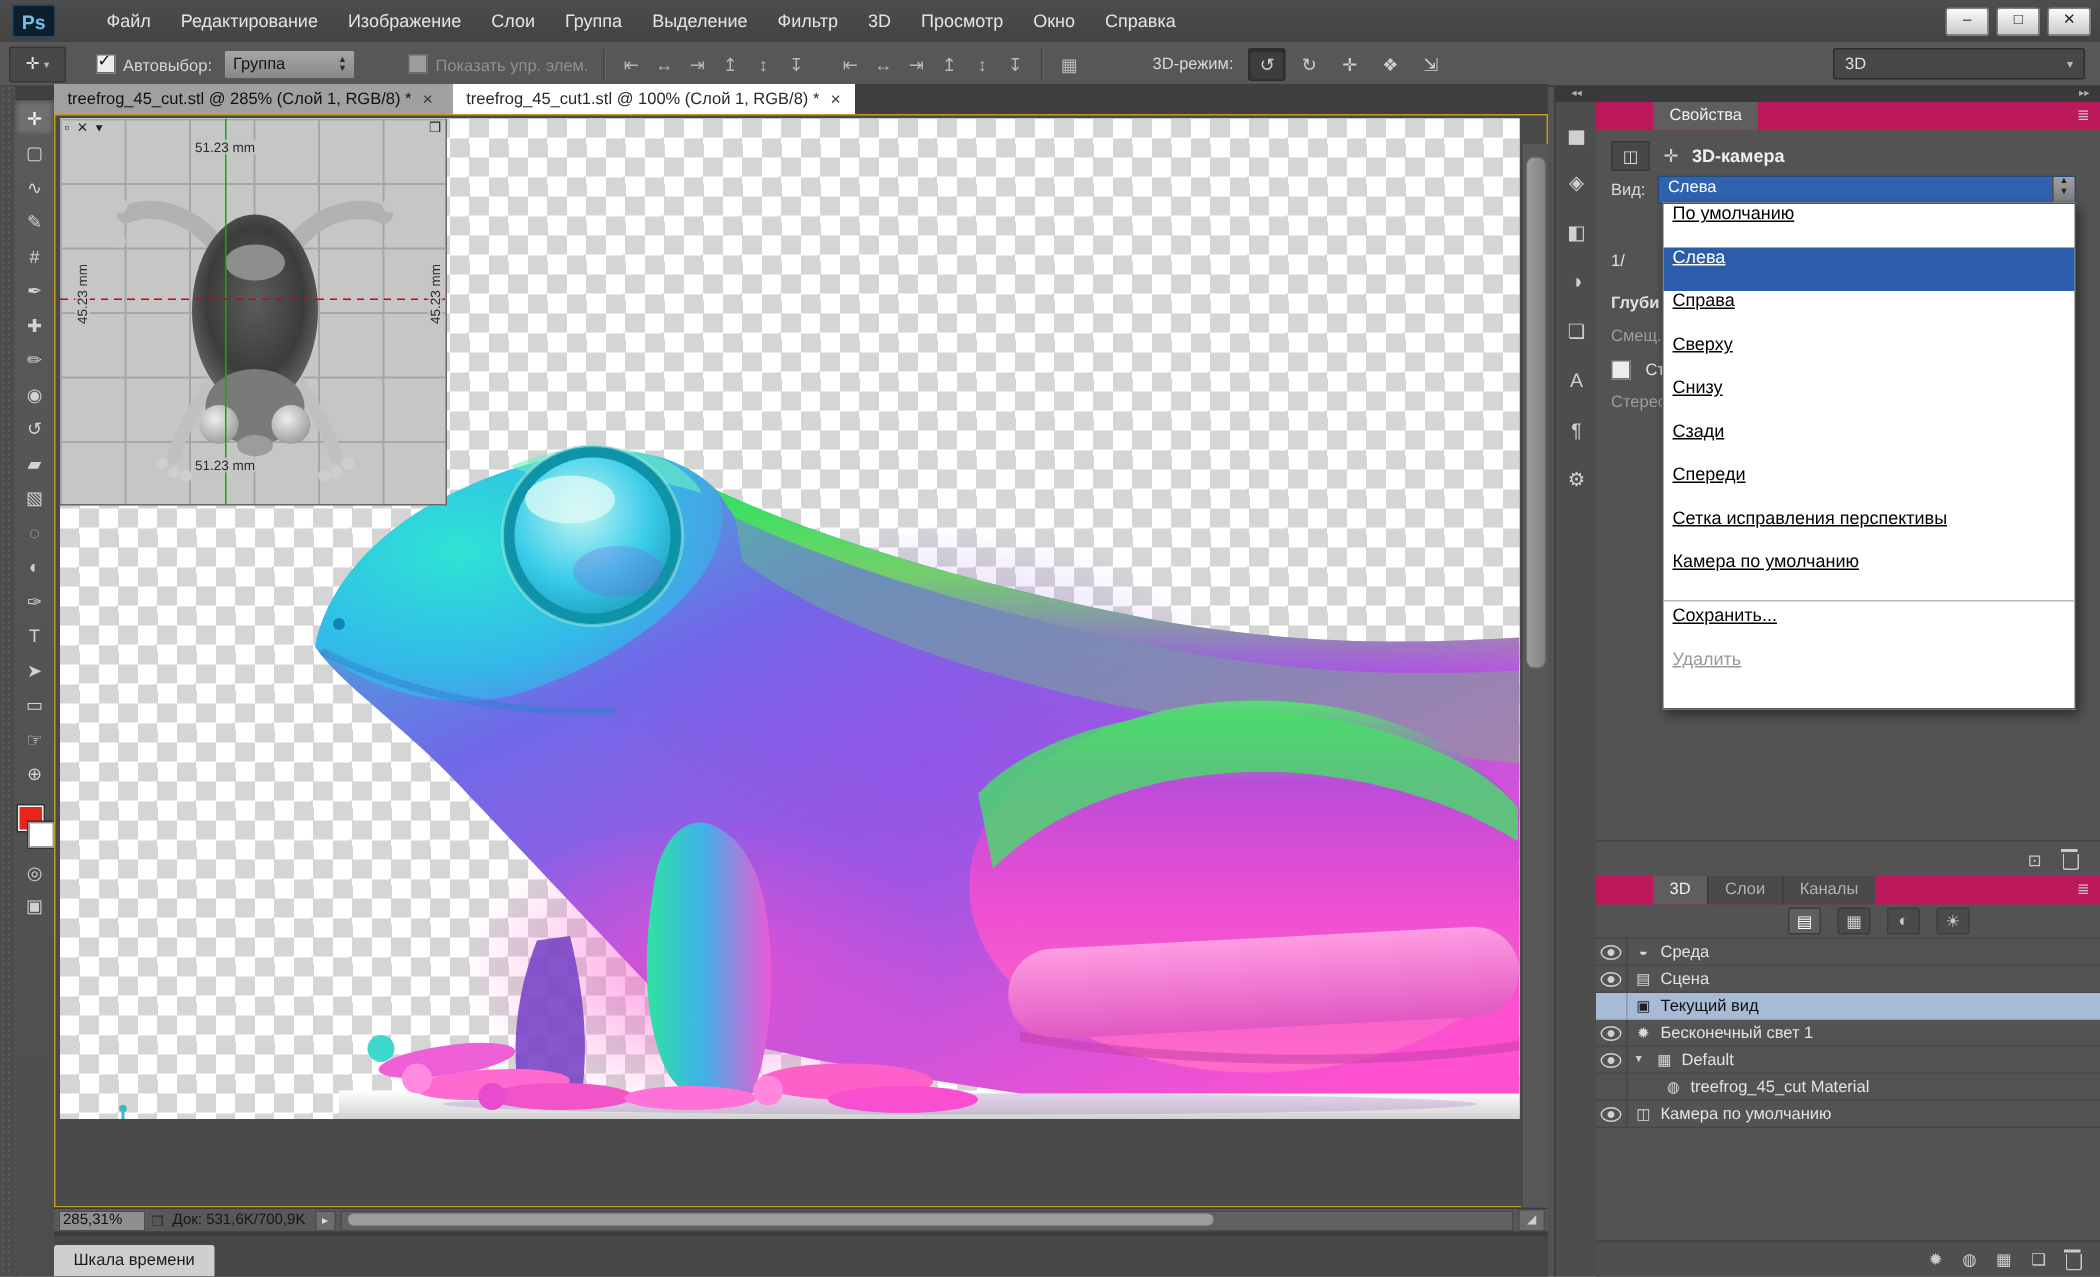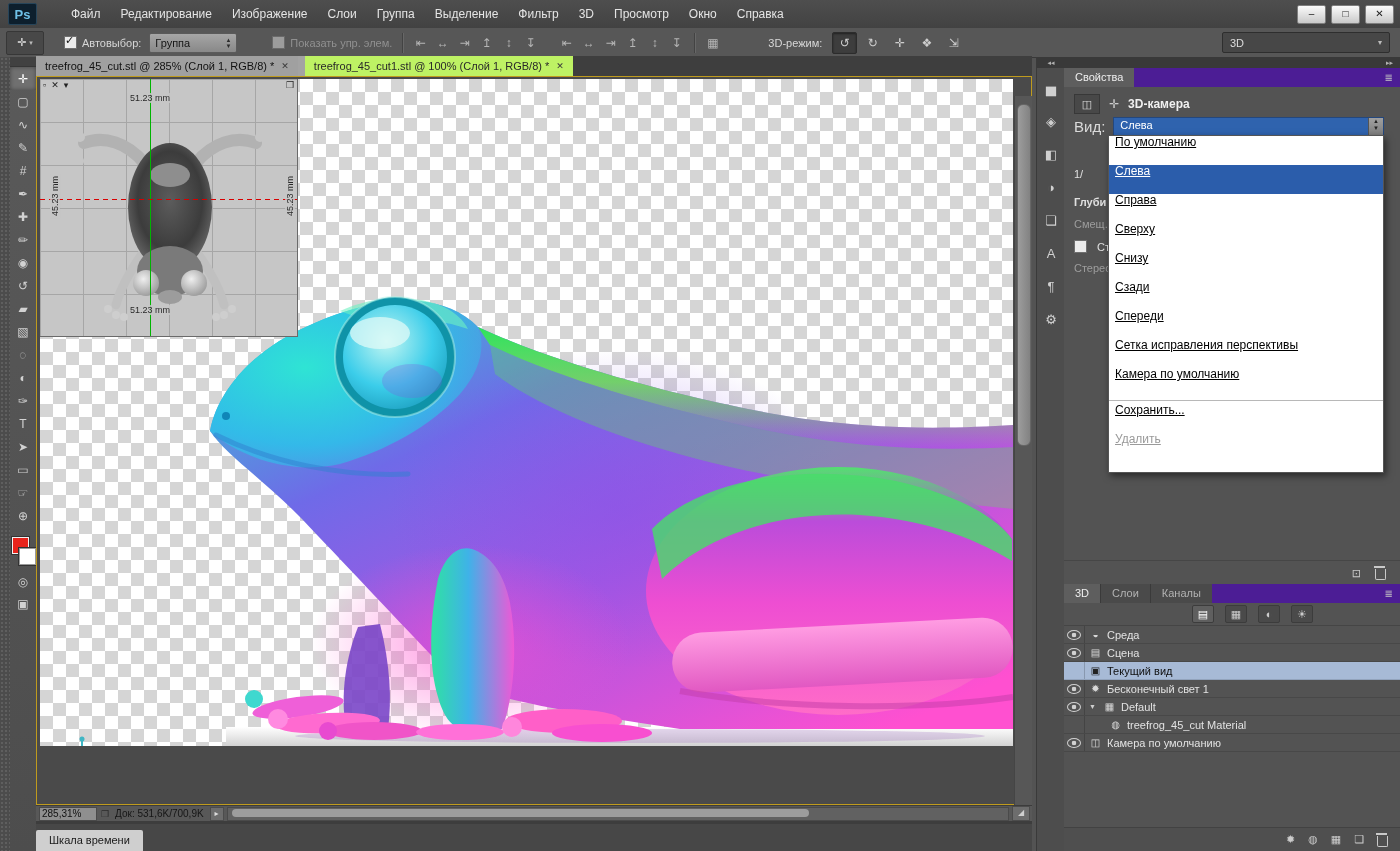--- a/index.html
+++ b/index.html
@@ -41,21 +41,21 @@
   .swatches{position:relative;width:26px;height:36px;margin-top:8px;}
   .sw-f{position:absolute;left:2px;top:2px;width:15px;height:15px;background:#e8241c;border:1px solid #f2f2f2;box-shadow:0 0 0 1px #333;}
   .sw-b{position:absolute;left:9px;top:13px;width:15px;height:15px;background:#fff;border:1px solid #999;box-shadow:0 0 0 1px #333;}
   #tool-extras .tool{height:22px;}
 
   
   .docwin{position:absolute;left:36px;top:56px;width:996px;height:764px;}
   .tabbar{height:20px;background:#3e3e3e;display:flex;}
   .dtab{display:flex;align-items:center;gap:7px;padding:0 9px;font-size:11px;height:20px;white-space:nowrap;}
   .dtab.active{background:#a0a0a0;color:#111;}
-  .dtab.inactive{background:#bef264;color:#292929;border-left:7px solid #a3a3a3;}
+  .dtab.inactive{background:#ffffff;color:#292929;border-left:4px solid #a3a3a3;}
   .dtab .x{font-size:9px;color:#3a3a3a;}
   .viewport{position:absolute;left:0;top:20px;width:996px;height:729px;background:#4a4a4a;outline:1px solid #bf9b1e;outline-offset:-1px;overflow:hidden;}
   .canvas{position:absolute;left:4px;top:3px;width:973px;height:667px;background-color:#fff;background-image:conic-gradient(#d5d5d5 25%,#ffffff 25% 50%,#d5d5d5 50% 75%,#ffffff 75%);background-size:26px 26px;overflow:hidden;}
   .frog{position:absolute;left:0;top:0;width:973px;height:667px;}
 
   
   .miniview{position:absolute;left:0;top:0;width:257px;height:257px;background:#c6c6c6;border:1px solid #6a6a6a;border-left:none;border-top:none;background-image:linear-gradient(#a6a6a6 1px,transparent 1px),linear-gradient(90deg,#a6a6a6 1px,transparent 1px);background-size:43px 43px;}
   .miniview svg{position:absolute;left:0;top:0;}
   .mv-green{position:absolute;left:110px;top:0;width:1px;height:257px;background:#00b400;}
   .mv-red{position:absolute;left:0;top:120px;width:257px;height:1px;background-image:repeating-linear-gradient(90deg,#d80000 0 5px,transparent 5px 9px);}
@@ -80,33 +80,33 @@
   .tl-tab{position:absolute;left:0;top:6px;height:21px;background:#cfcfcf;color:#1a1a1a;font-size:11px;line-height:21px;padding:0 13px;border-radius:2px 2px 0 0;}
 
   
   .ministrip{position:absolute;left:1036px;top:57px;width:28px;height:794px;background:#4d4d4d;border-left:1px solid #3a3a3a;border-right:1px solid #3a3a3a;}
   .ministrip .head{height:11px;background:#393939;color:#b0b0b0;font-size:7px;text-align:center;line-height:11px;}
   .sico{width:28px;height:26px;display:flex;align-items:center;justify-content:center;color:#d0d0d0;font-size:13px;margin-top:7px;}
 
   
   .rightdock{position:absolute;left:1064px;top:57px;width:336px;height:794px;background:#535353;}
   .dockhead{height:11px;background:#393939;color:#b0b0b0;font-size:7px;text-align:right;line-height:11px;padding-right:7px;}
-  .ptabs{height:19px;background:#4c1d95;display:flex;align-items:flex-end;}
+  .ptabs{height:19px;background:#be185d;display:flex;align-items:flex-end;padding-left:38px;}
   .ptab{height:19px;padding:0 11px;font-size:11px;line-height:19px;}
   .ptab.active{background:#5e5e5e;color:#eee;}
   .ptab.inactive{background:#4a4a4a;color:#b2b2b2;border-left:1px solid #3a3a3a;}
   .pmenu{margin-left:auto;color:#c4c4c4;font-size:10px;padding:0 7px;line-height:19px;}
 
   .props{position:relative;height:497px;background:#535353;border-bottom:1px solid #3a3a3a;}
   .phead{position:absolute;left:10px;top:7px;display:flex;align-items:center;gap:9px;}
   .camico{width:24px;height:18px;background:#484848;border:1px solid #383838;display:flex;align-items:center;justify-content:center;font-size:11px;color:#ddd;}
   .axico{color:#cdcdcd;font-size:12px;}
   .ptitle{font-weight:bold;color:#f0f0f0;font-size:12px;}
   .viewrow{position:absolute;left:10px;top:31px;right:16px;height:17px;display:flex;align-items:center;gap:8px;}
-  .viewlabel{color:#dadada;font-size:15px;}
+  .viewlabel{color:#dadada;font-size:11px;}
   .viewselect{flex:1;height:17px;background:#2f63ae;border:1px solid #24477c;position:relative;color:#fff;font-size:11px;line-height:15px;padding-left:6px;}
   .spinbtn{position:absolute;right:0;top:0;bottom:0;width:14px;background:linear-gradient(#a0a0a0,#7d7d7d);border-left:1px solid #555;color:#222;font-size:6px;line-height:7px;text-align:center;}
   .crow{position:absolute;left:10px;font-size:11px;color:#e0e0e0;display:flex;align-items:center;gap:5px;white-space:nowrap;}
   .crow.mut{color:#9d9d9d;}
   .dropdown{position:absolute;left:44px;top:48px;width:274px;background:#fff;border:1px solid #555;box-shadow:2px 3px 7px rgba(0,0,0,.5);z-index:9;padding-bottom:10px;}
   .dd-item{height:29px;line-height:13px;font-size:12px;color:#000;padding:0 14px 0 6px;white-space:nowrap;overflow:hidden;text-decoration:underline;}
   .dd-item.sel{background:#2b5dab;color:#fff;}
   .dd-item.muted{color:#9a9a9a;}
   .dd-sep{height:1px;background:#b8b8b8;margin:3px 0;}
   .pfoot{position:absolute;left:0;right:0;bottom:4px;border-top:1px solid #464646;padding:5px 14px 0 0;display:flex;justify-content:flex-end;align-items:center;gap:14px;color:#c9c9c9;font-size:11px;}

